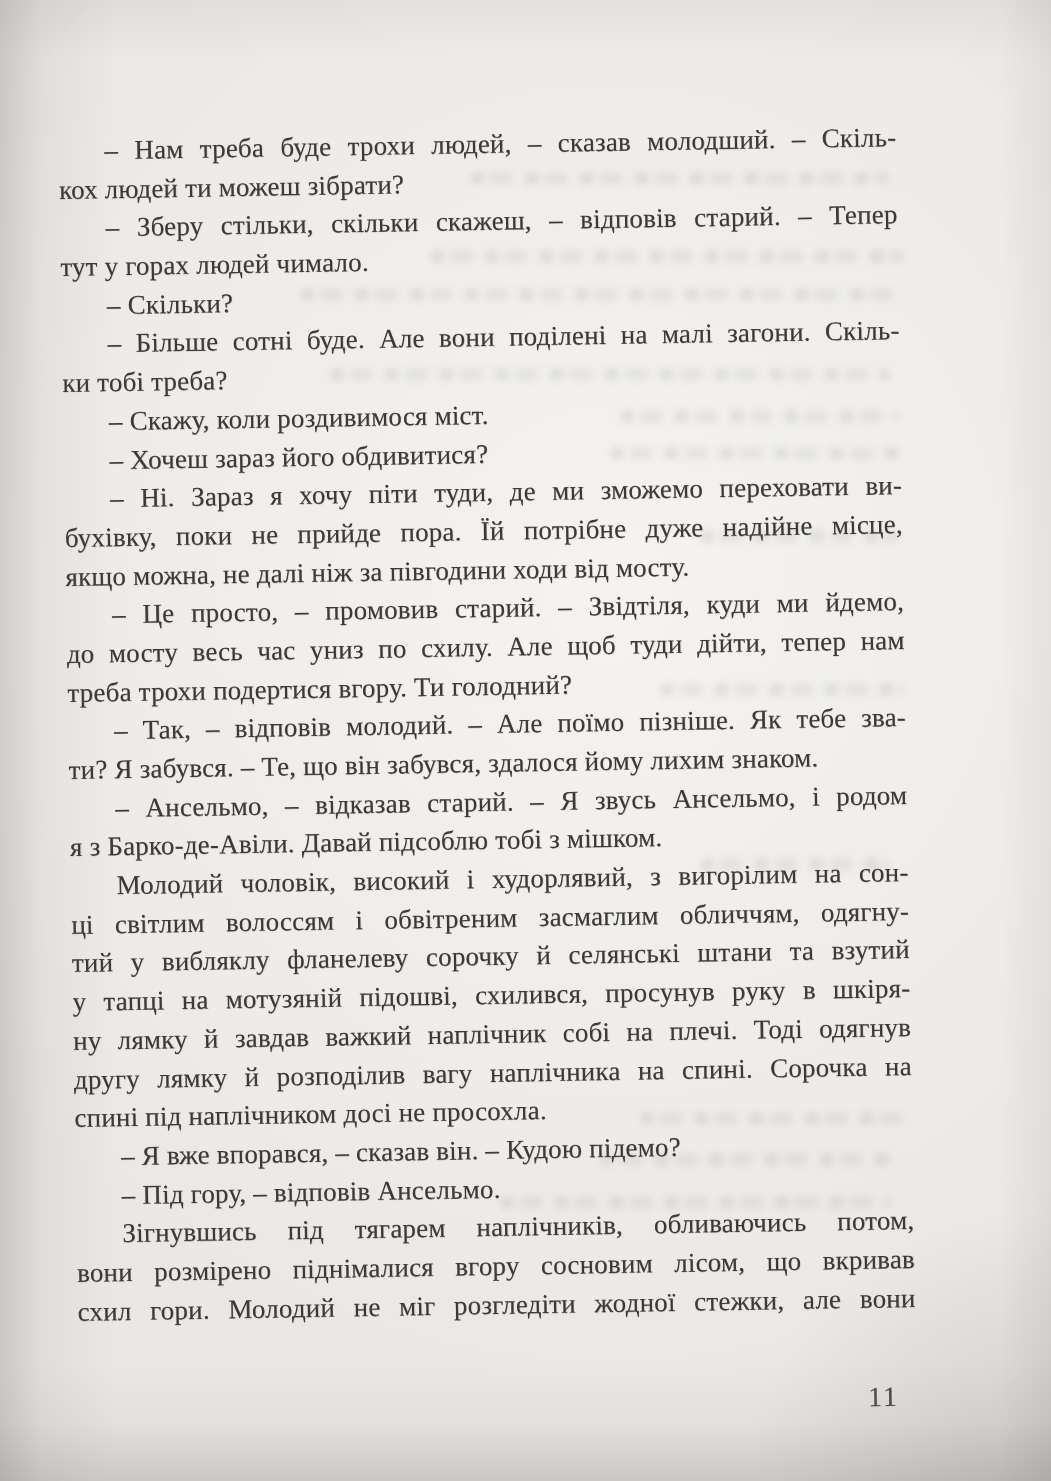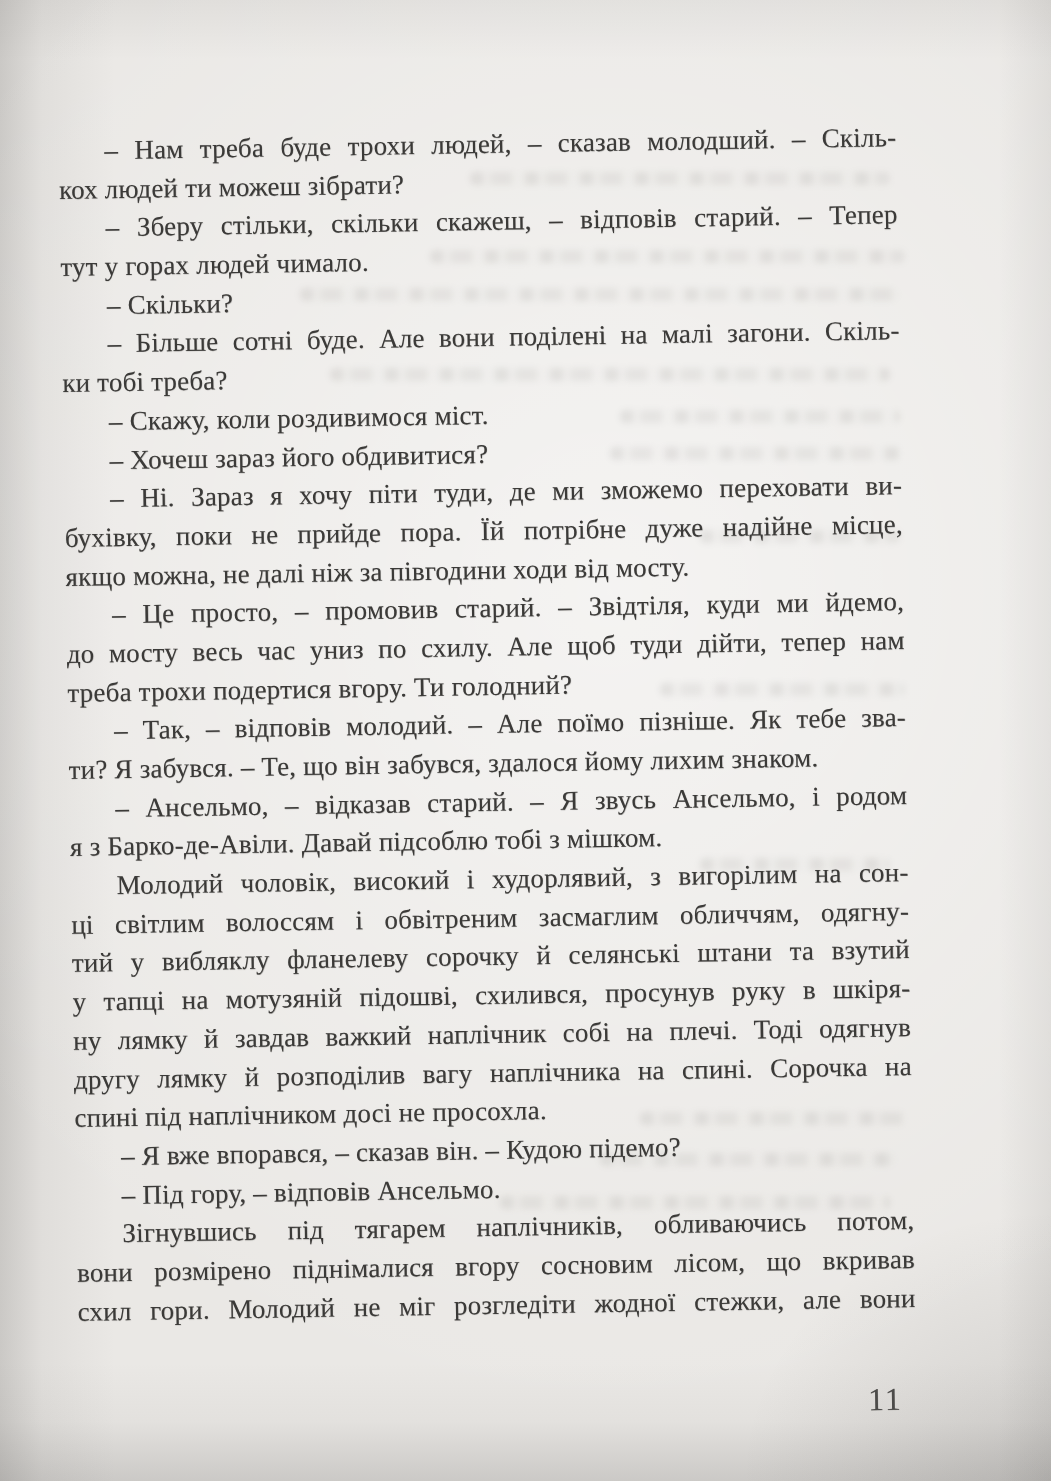--- a/index.html
+++ b/index.html
@@ -56,21 +56,21 @@
   }
   .line.just {
     white-space: normal;
     text-align: justify;
     text-align-last: justify;
   }
   .line.ind { text-indent: 46px; }
   .folio {
     position: absolute;
     left: 868px; top: 1381px;
-    font-size: 32px;
+    font-size: 28px;
     letter-spacing: 2px;
     color: #4c4b49;
     transform: rotate(-0.95deg);
     text-shadow: 0.3px 0.3px 0.6px rgba(76,75,73,0.4);
   }
 </style>
 </head>
 <body>
 
 <div class="scan-page">

